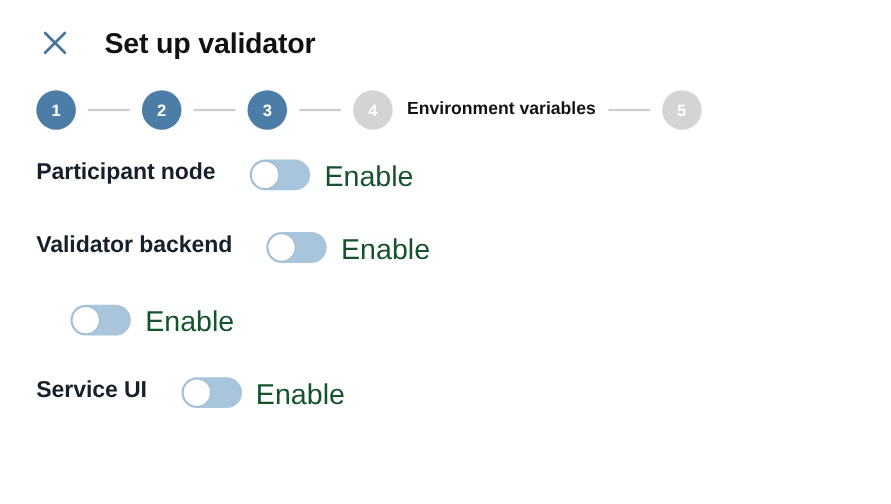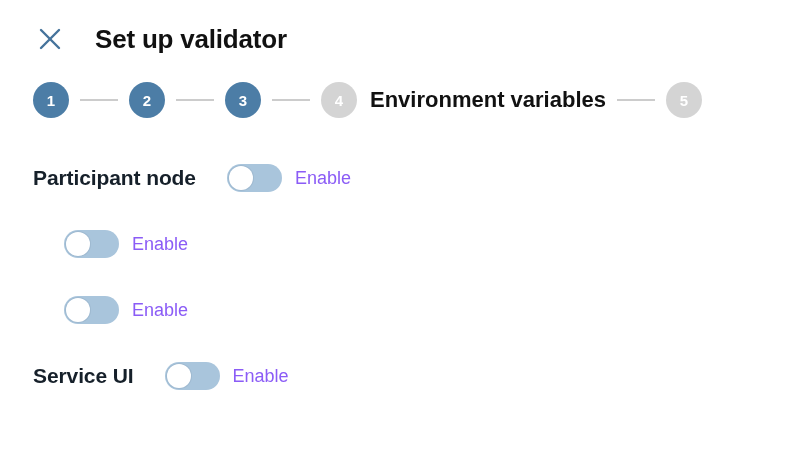--- a/index.html
+++ b/index.html
@@ -71,21 +71,21 @@
     font-size: 15px;
     font-weight: bold;
     color: #ffffff;
     flex: 0 0 auto;
     cursor: pointer;
   }
   .step-circle.done { background: #4c7da6; }
   .step-circle.todo { background: #d4d4d4; }
   .step-label {
     margin-left: 13px;
-    font-size: 22px;
+    font-size: 16px;
     font-weight: bold;
     color: #111111;
     white-space: nowrap;
   }
   .connector {
     width: 38px;
     height: 2px;
     background: #cccccc;
     margin: 0 11px;
     flex: 0 0 auto;
@@ -94,21 +94,21 @@
   
   .rows {
     position: absolute;
     left: 33px;
     top: 145px;
     width: 740px;
   }
   .toggle-row {
     height: 66px;
     display: flex;
-    align-items: center;
+    align-items: flex-start;
   }
   .row-label {
     font-size: 21px;
     font-weight: bold;
     color: #16202a;
     white-space: nowrap;
     letter-spacing: -0.1px;
   }
   .switch {
     margin-left: 31px;
@@ -127,23 +127,23 @@
     top: 2px;
     left: 2px;
     width: 24px;
     height: 24px;
     border-radius: 50%;
     background: #ffffff;
     box-shadow: 0 0 0 1px rgba(150,175,198,0.55);
   }
   .switch-text {
     margin-left: 13px;
-    font-size: 18px;
+    font-size: 26px;
     font-weight: normal;
-    color: #8b5cf6;
+    color: #14532d;
     white-space: nowrap;
   }
 </style>
 </head>
 <body>
 
 <div class="header">
   <button class="close-btn">
     <span>
       <svg width="30" height="30" viewBox="0 0 30 30" aria-hidden="true">
@@ -188,20 +188,21 @@
 
   <div class="toggle-row">
     <div class="row-label">Participant node</div>
     <button class="switch" role="switch" aria-checked="false">
       <span class="knob"></span>
     </button>
     <div class="switch-text">Enable</div>
   </div>
 
   <div class="toggle-row">
+    <div class="row-label">Validator backend</div>
     <button class="switch" role="switch" aria-checked="false">
       <span class="knob"></span>
     </button>
     <div class="switch-text">Enable</div>
   </div>
 
   <div class="toggle-row">
     <button class="switch" role="switch" aria-checked="false">
       <span class="knob"></span>
     </button>

